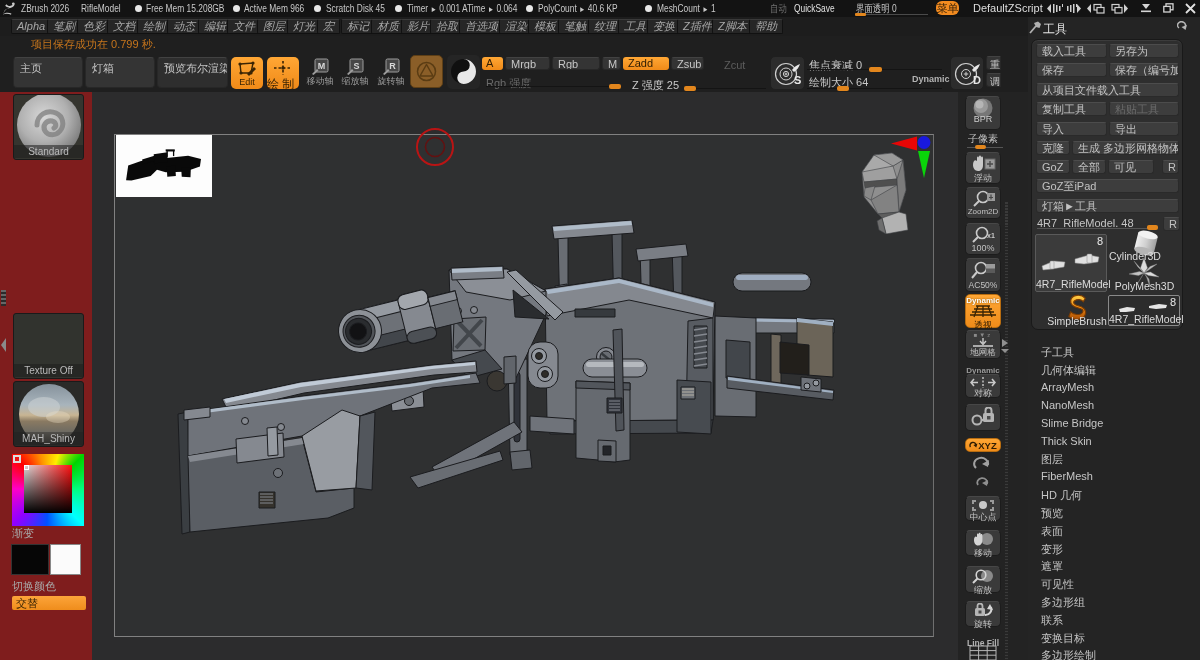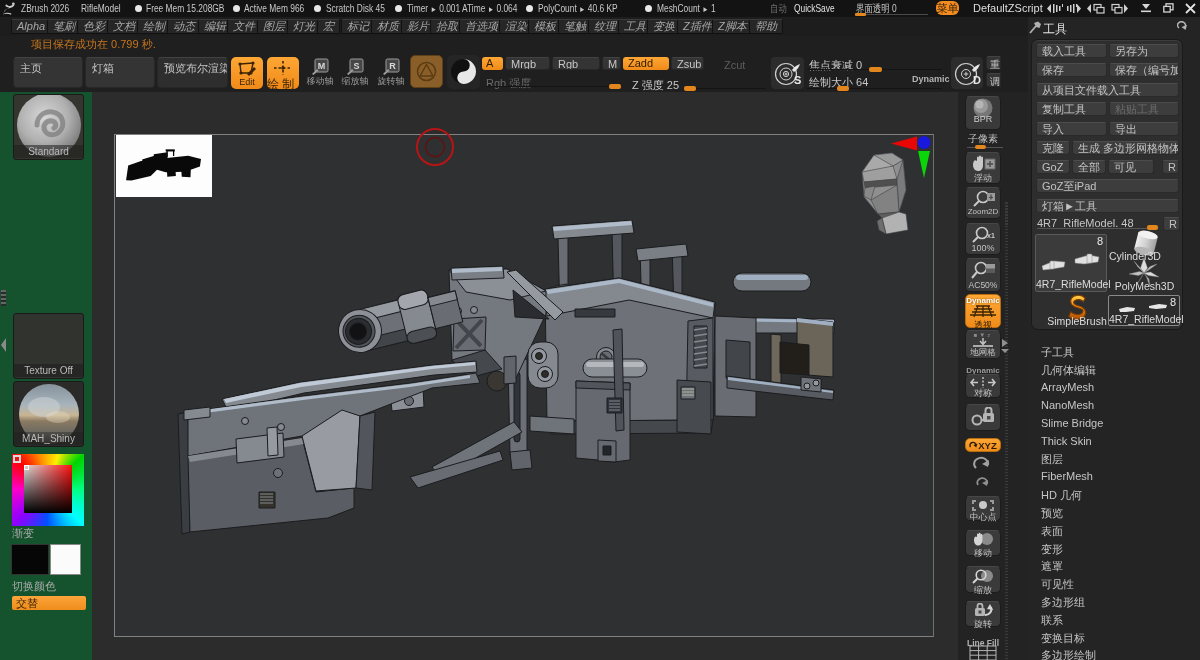--- a/index.html
+++ b/index.html
@@ -16,21 +16,21 @@
 
 #notif{left:0;top:36px;width:1028px;height:17px;background:#1f1f1f;color:#c8761c;font-size:11px;line-height:17px;padding-left:31px;}
 #toolbar{left:0;top:53px;width:1028px;height:39px;background:#1f1f1f;}
 .tbtn{position:absolute;background:#343434;border-radius:4px;border:1px solid #272727;border-top-color:#424242;color:#c6c6c6;font-size:11px;padding:3px 0 0 6px;overflow:hidden;white-space:nowrap;}
 .obtn{position:absolute;background:linear-gradient(#ffa735,#f08a18);border-radius:5px;color:#2e1c03;}
 .slab{position:absolute;font-size:11px;color:#c9c9c9;white-space:nowrap;}
 .sline{position:absolute;height:1px;background:#484848;border-bottom:1px solid #141414;}
 .shandle{position:absolute;height:5px;border-radius:2px;background:#e2861d;}
 .gz{position:absolute;width:34px;text-align:center;color:#9b9b9b;font-size:9px;}
 
-#lpal{left:0;top:92px;width:92px;height:568px;background:#14532d;}
+#lpal{left:0;top:92px;width:92px;height:568px;background:#7f1d1d;}
 .tile{position:absolute;left:13px;width:71px;height:66px;background:#2f2f2d;border:1px solid #1a1a1a;border-radius:3px;overflow:hidden;}
 .tlabel{position:absolute;bottom:1px;left:0;right:0;text-align:center;font-size:10px;color:#b9b9b9;background:rgba(30,30,30,.55);line-height:13px;}
 
 #canvas{left:92px;top:92px;width:866px;height:568px;background:#2c2c2d;}
 #doc{position:absolute;left:22px;top:42px;width:820px;height:503px;background:#2f3031;border:1px solid #818181;border-right-color:#6f6f6f;}
 
 #shelf{left:958px;top:92px;width:70px;height:568px;background:#232323;}
 .sbtn{position:absolute;left:7px;width:36px;background:#3a3a3a;border:1px solid #1c1c1c;border-top-color:#474747;border-radius:5px;color:#b9b9b9;text-align:center;font-size:9px;}
 
 #rpanel{left:1028px;top:17px;width:172px;height:643px;background:#242424;}

